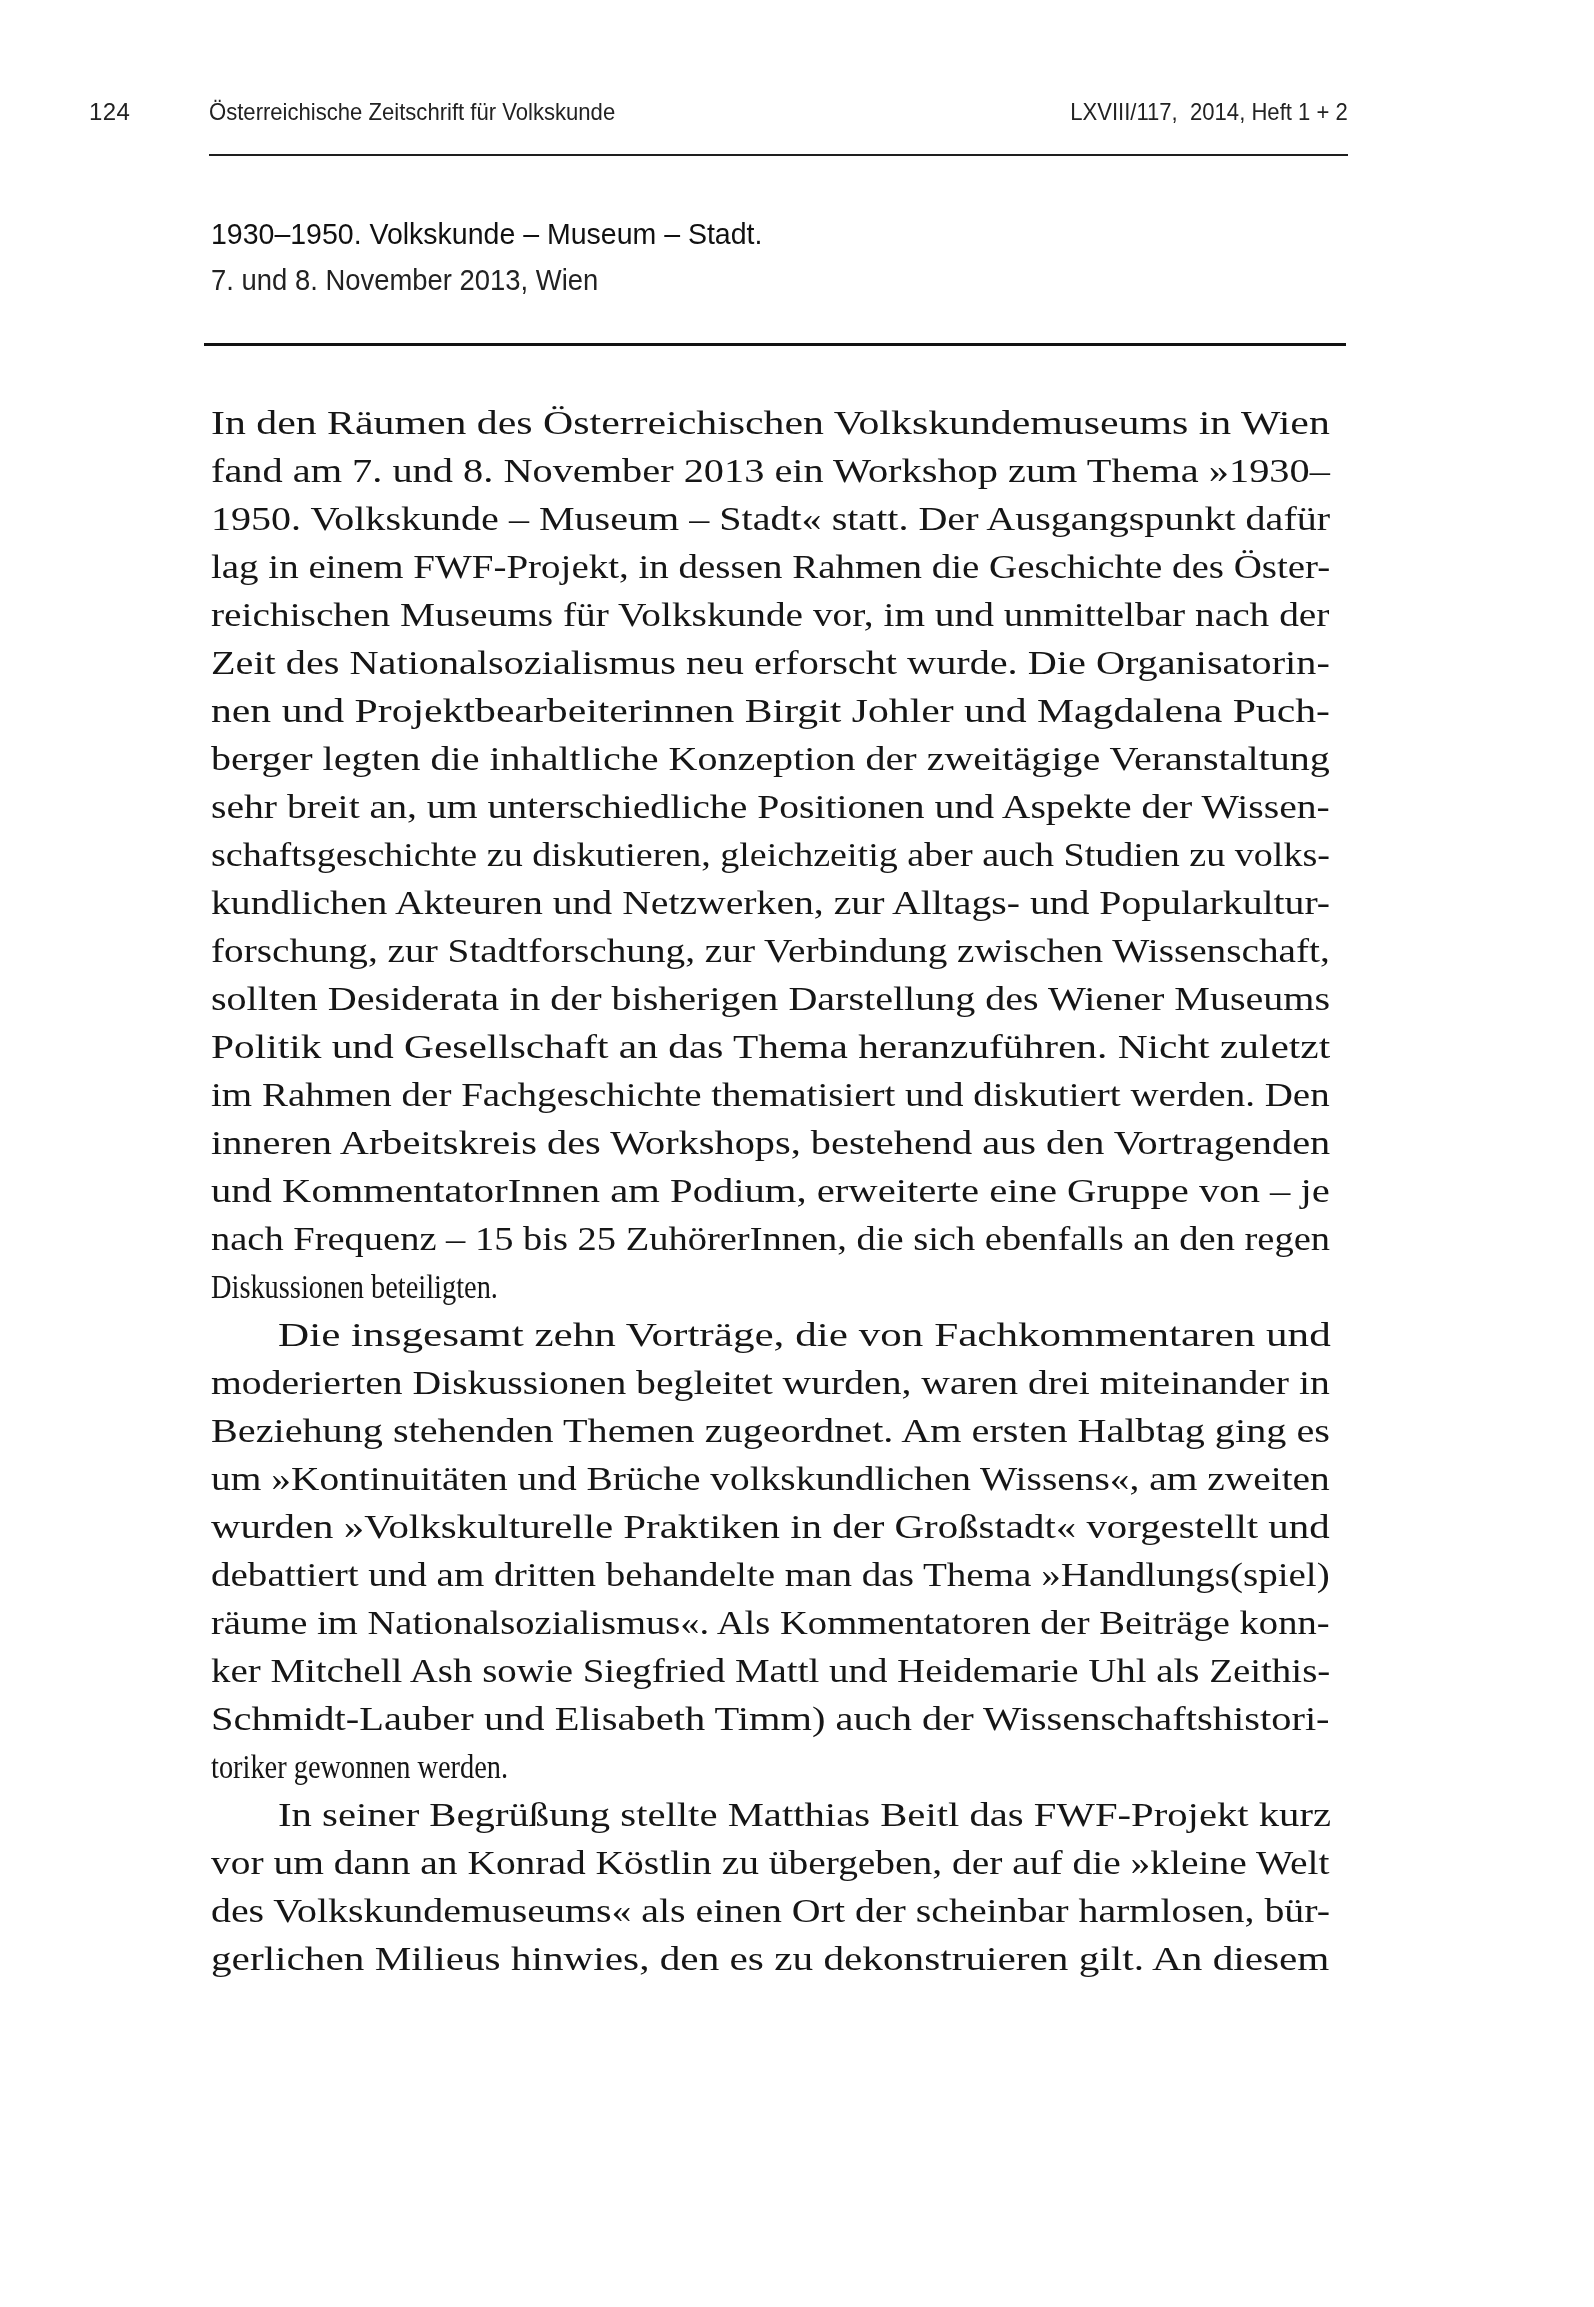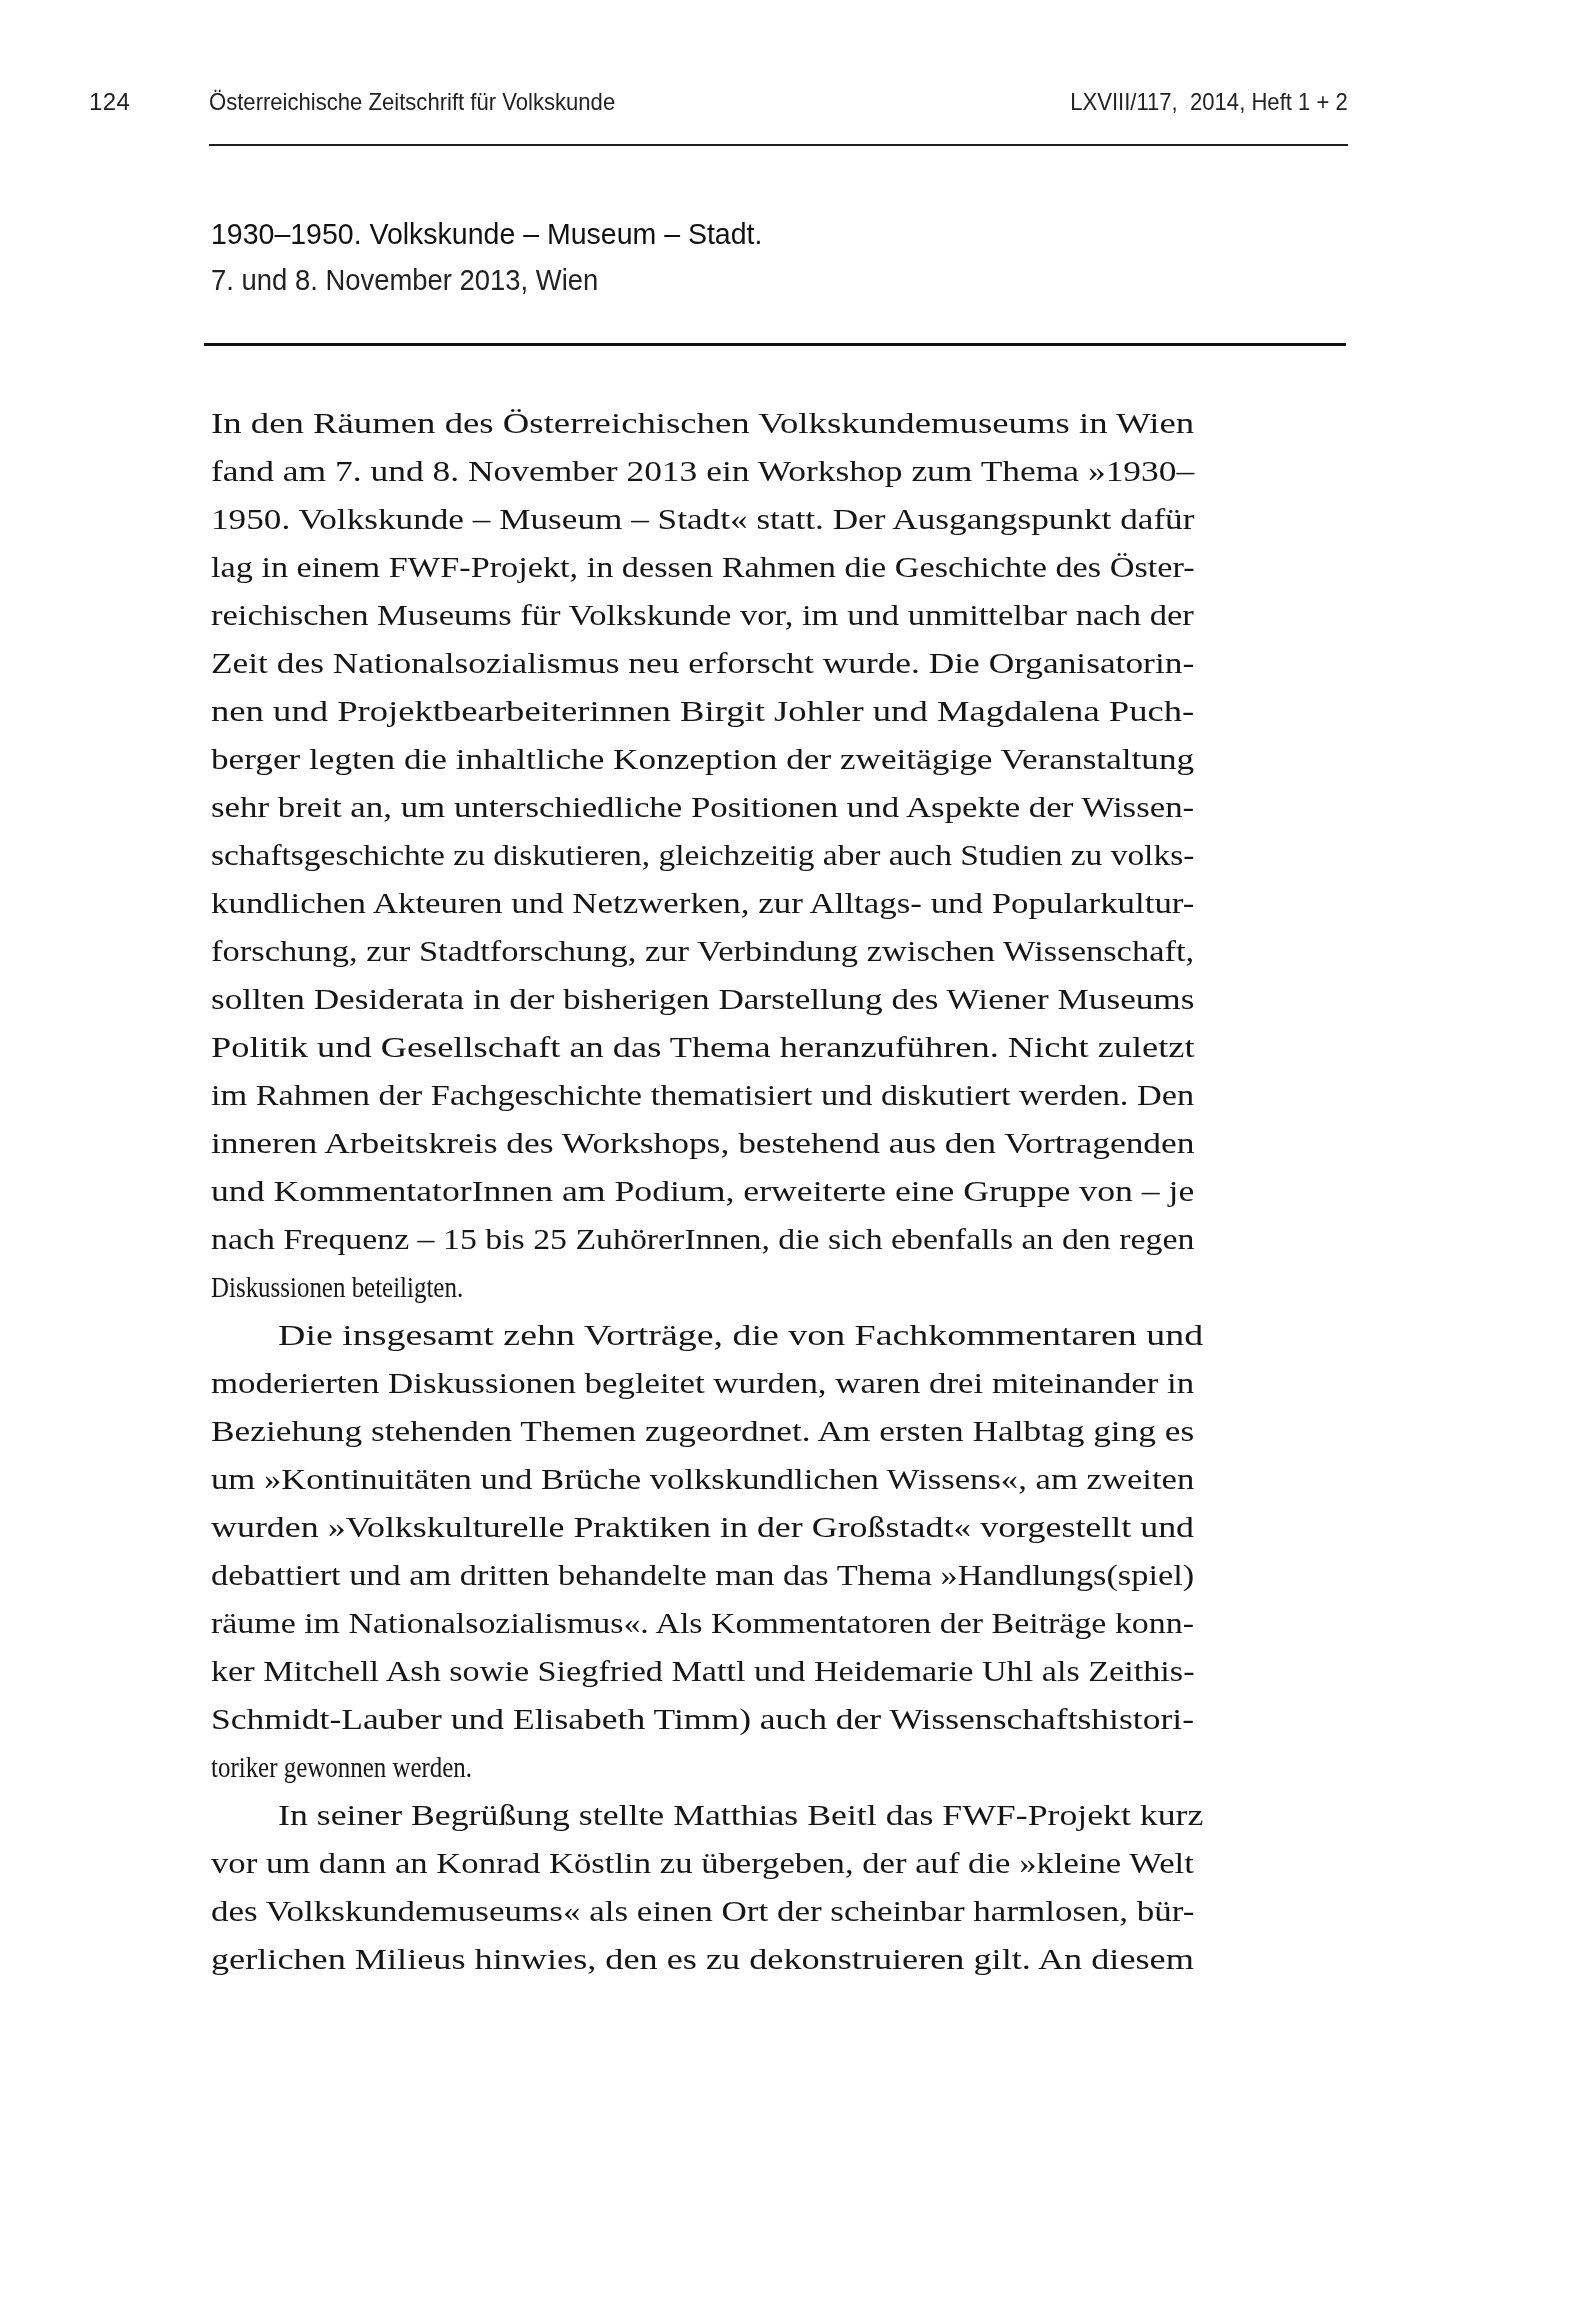--- a/index.html
+++ b/index.html
@@ -10,21 +10,21 @@
     body {
       width: 1595px;
       height: 2307px;
       position: relative;
       overflow: hidden;
       color: #1a1a1a;
     }
     .page-header {
       position: absolute;
       left: 0;
-      top: 0;
+      top: 10px;
       width: 1595px;
       height: 159px;
     }
     .page-number {
       position: absolute;
       left: 89px;
       top: 88px;
       font-family: "Liberation Sans", "DejaVu Sans", sans-serif;
       font-size: 24px;
       letter-spacing: 0.4px;
@@ -88,21 +88,21 @@
       width: 1142px;
       height: 3.2px;
       background: #111;
     }
     .article-body {
       position: absolute;
       left: 211px;
       top: 399px;
       width: 1136px;
       font-family: "Liberation Serif", "DejaVu Serif", serif;
-      font-size: 29px;
+      font-size: 33px;
       color: #161616;
     }
     .text-line {
       display: block;
       height: 48px;
       line-height: 48px;
       white-space: nowrap;
       text-align: justify;
       text-align-last: justify;
       overflow: visible;

